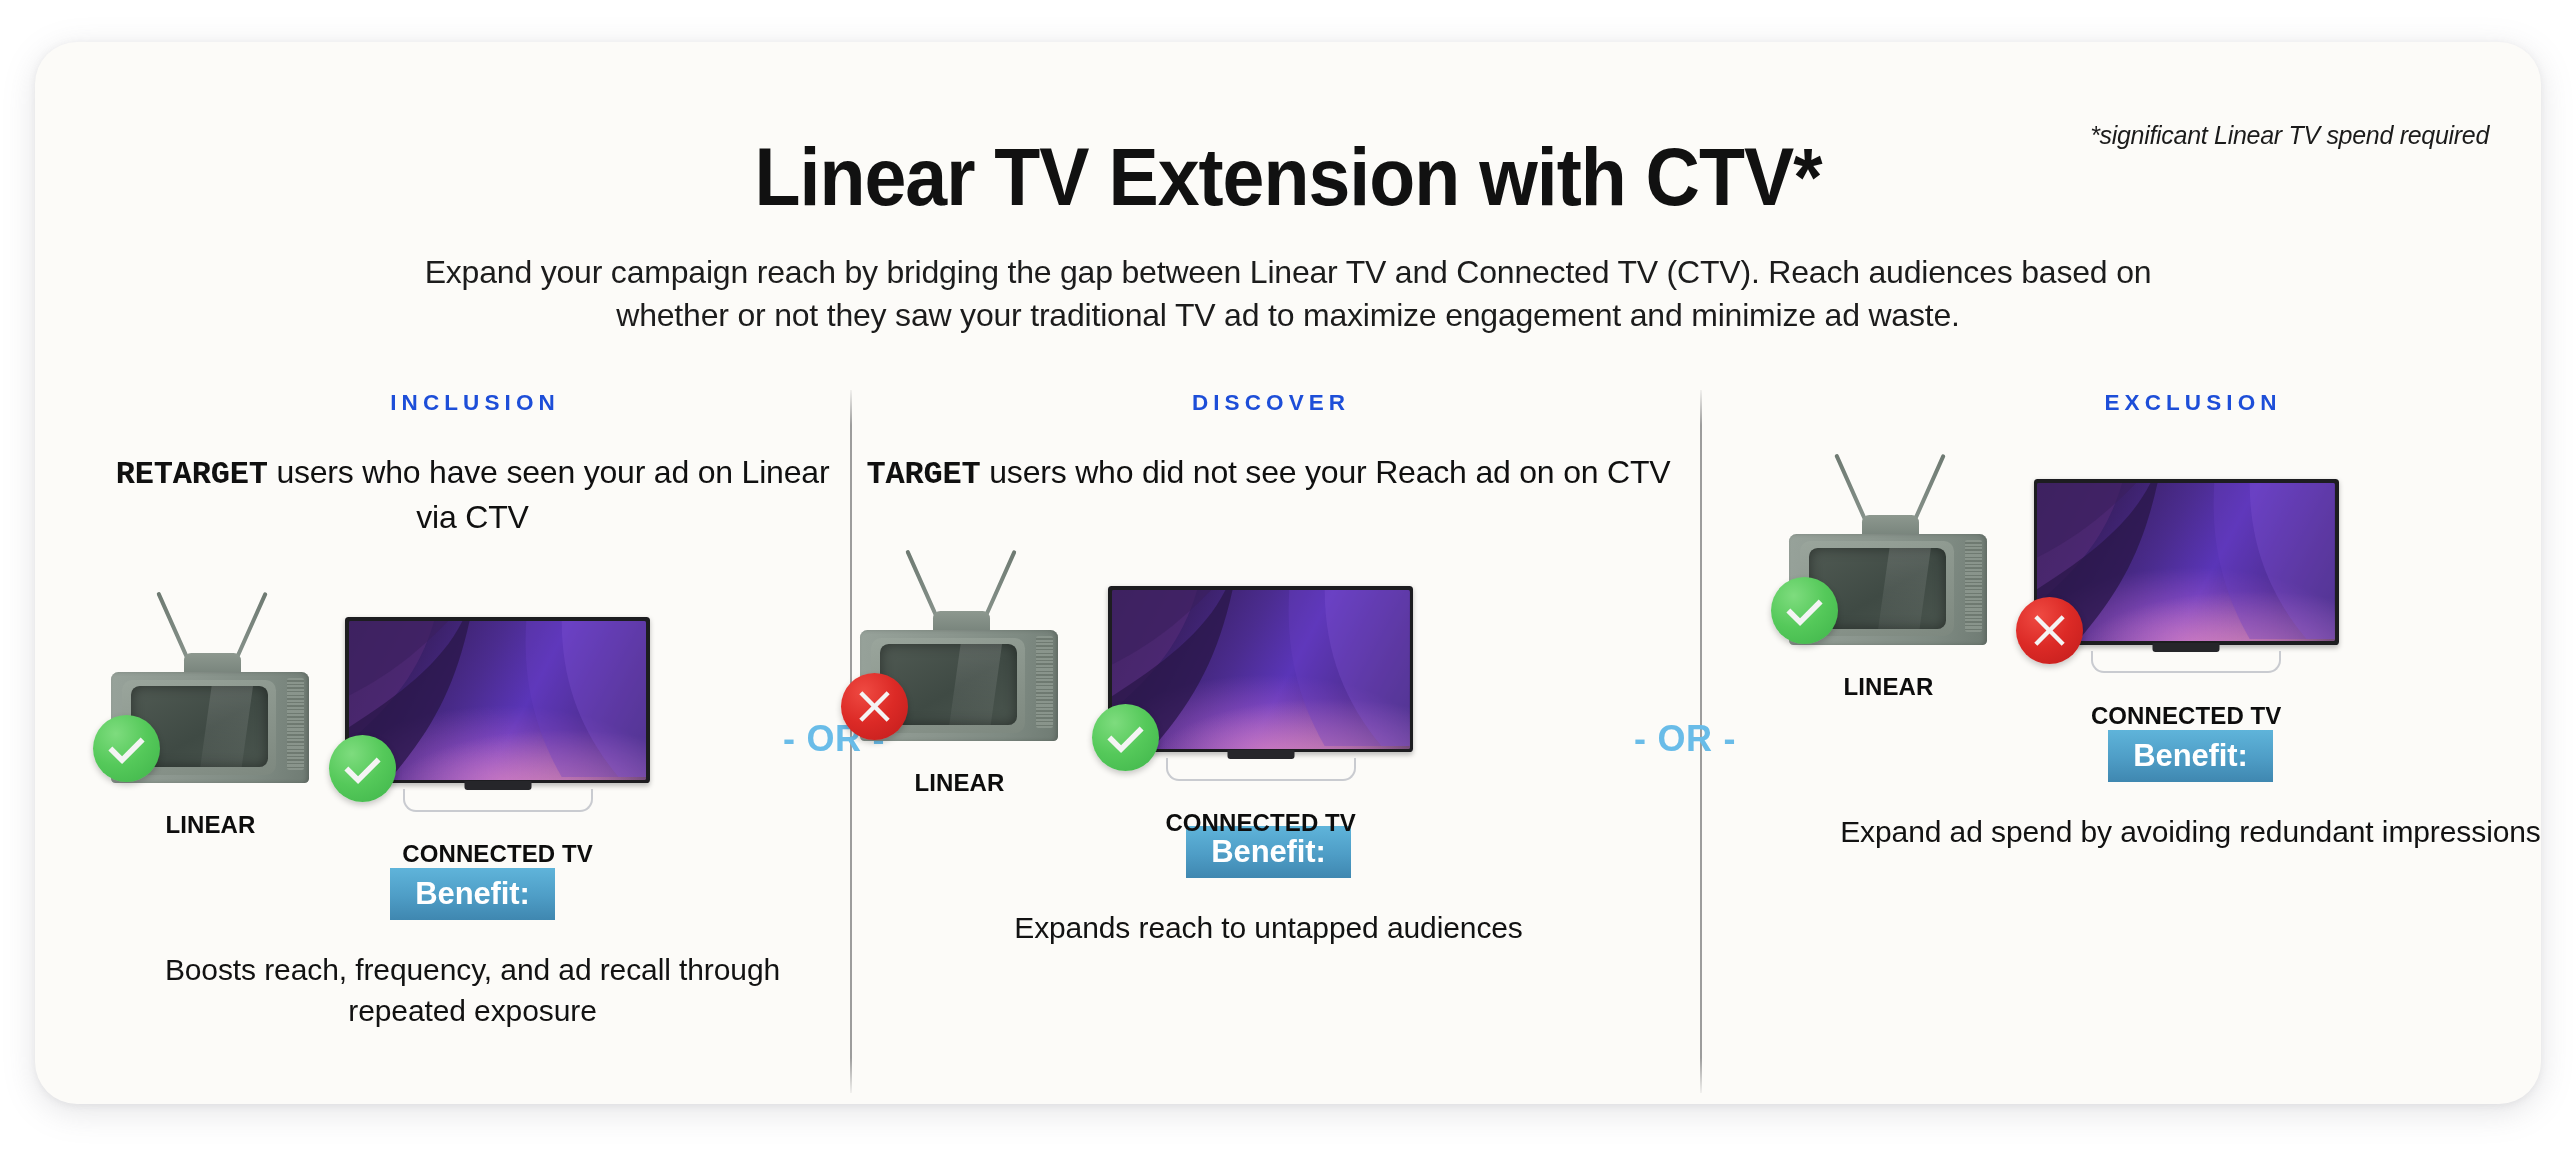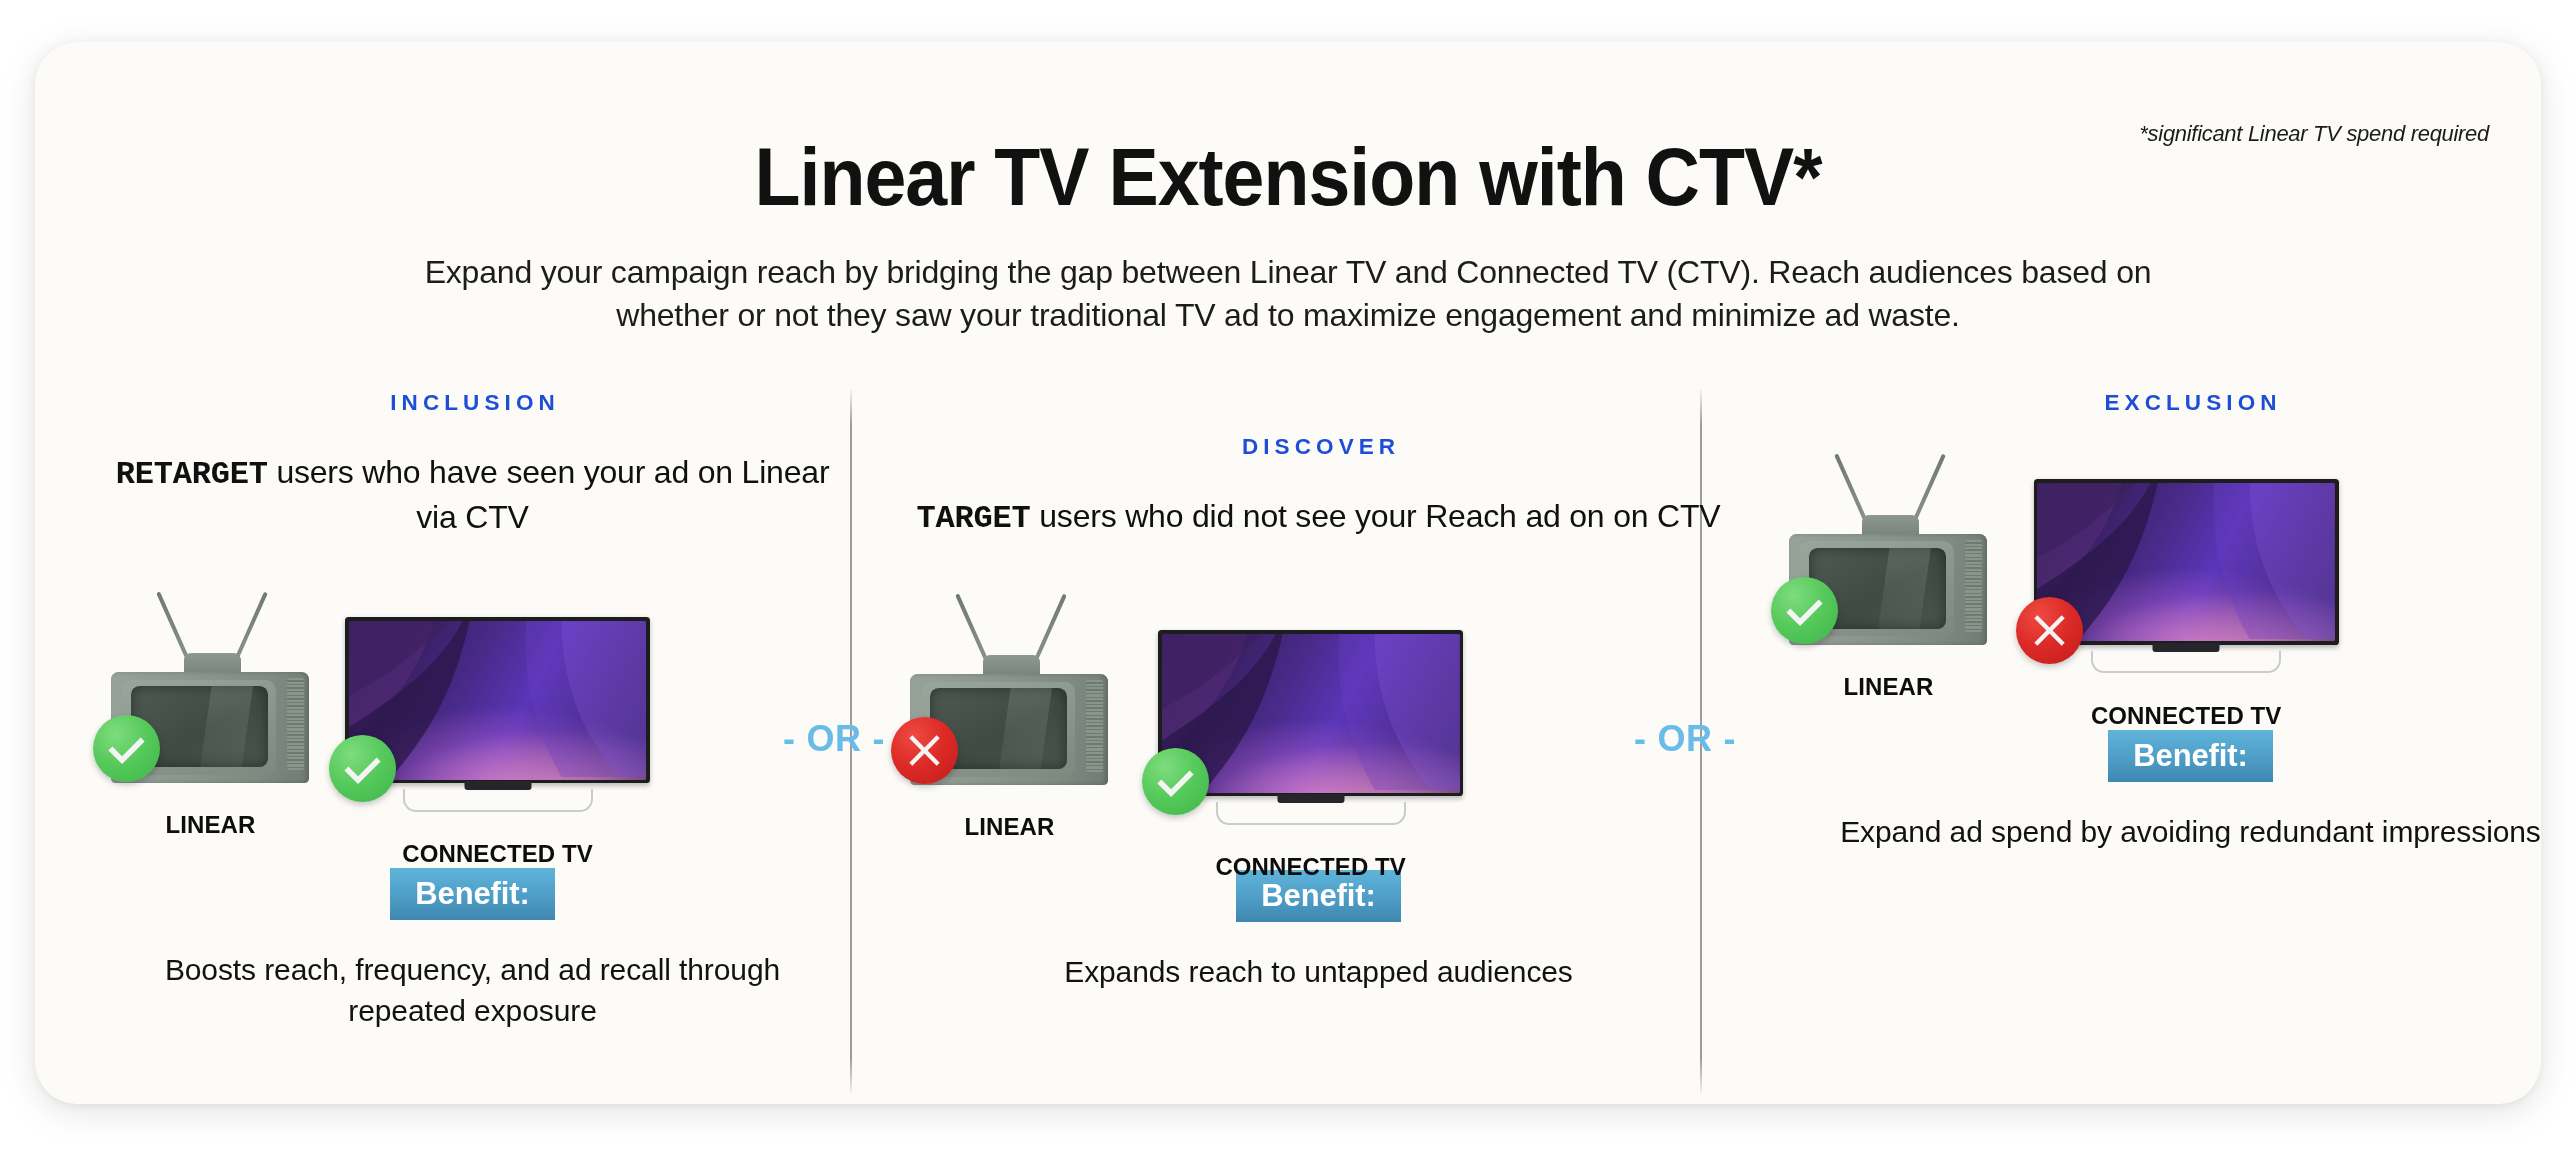--- a/index.html
+++ b/index.html
@@ -33,21 +33,21 @@
                 0 1.5px 7.3px rgba(120,120,130,0.10);
   }
 
   
   .footnote {
     position: absolute;
     right: 52px;
     top: 79px;
     font-family: "Liberation Sans", sans-serif;
     font-style: italic;
-    font-size: 22px;
+    font-size: 25px;
     color: #1b1b1b;
     letter-spacing: -0.3px;
     white-space: nowrap;
   }
 
   
   .title {
     position: absolute;
     left: 0;
     right: 0;
@@ -91,21 +91,21 @@
   .vdivider.d1 { left: 815px; }
   .vdivider.d2 { left: 1665px; }
 
   
   .col {
     position: absolute;
     top: 348px;
     text-align: center;
   }
   .col.c1 { left: 70px;   width: 735px; }
-  .col.c2 { left: 869px; width: 829px; margin-top: 44px; }
+  .col.c2 { left: 819px; width: 829px; }
   .col.c3 { left: 1748px; width: 815px; }
 
   .kicker {
     font-family: "Liberation Sans", sans-serif;
     font-weight: bold;
     font-size: 22.5px;
     letter-spacing: 5.1px;
     color: #1d4ed8;
     margin-left: 5.1px;
   }

